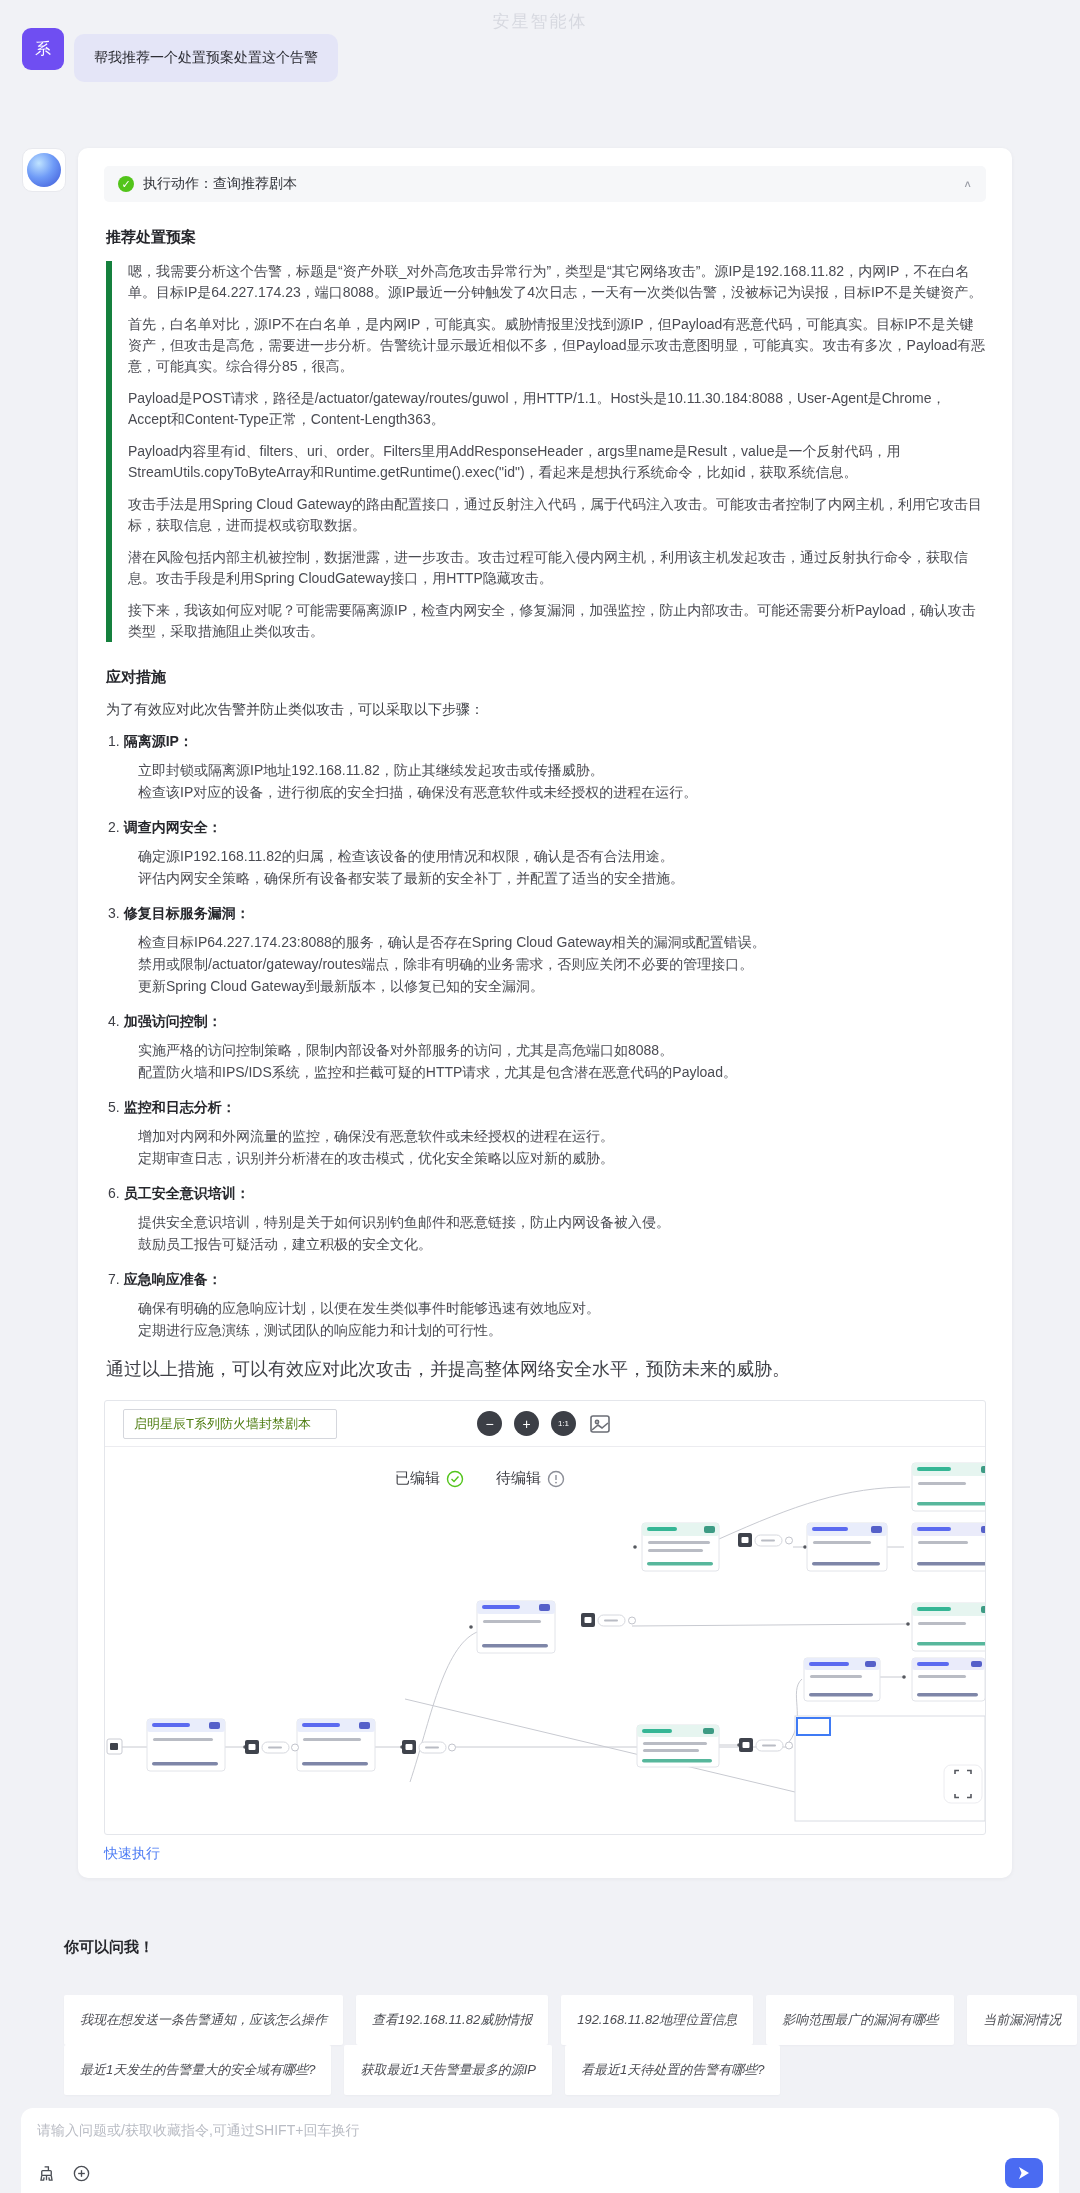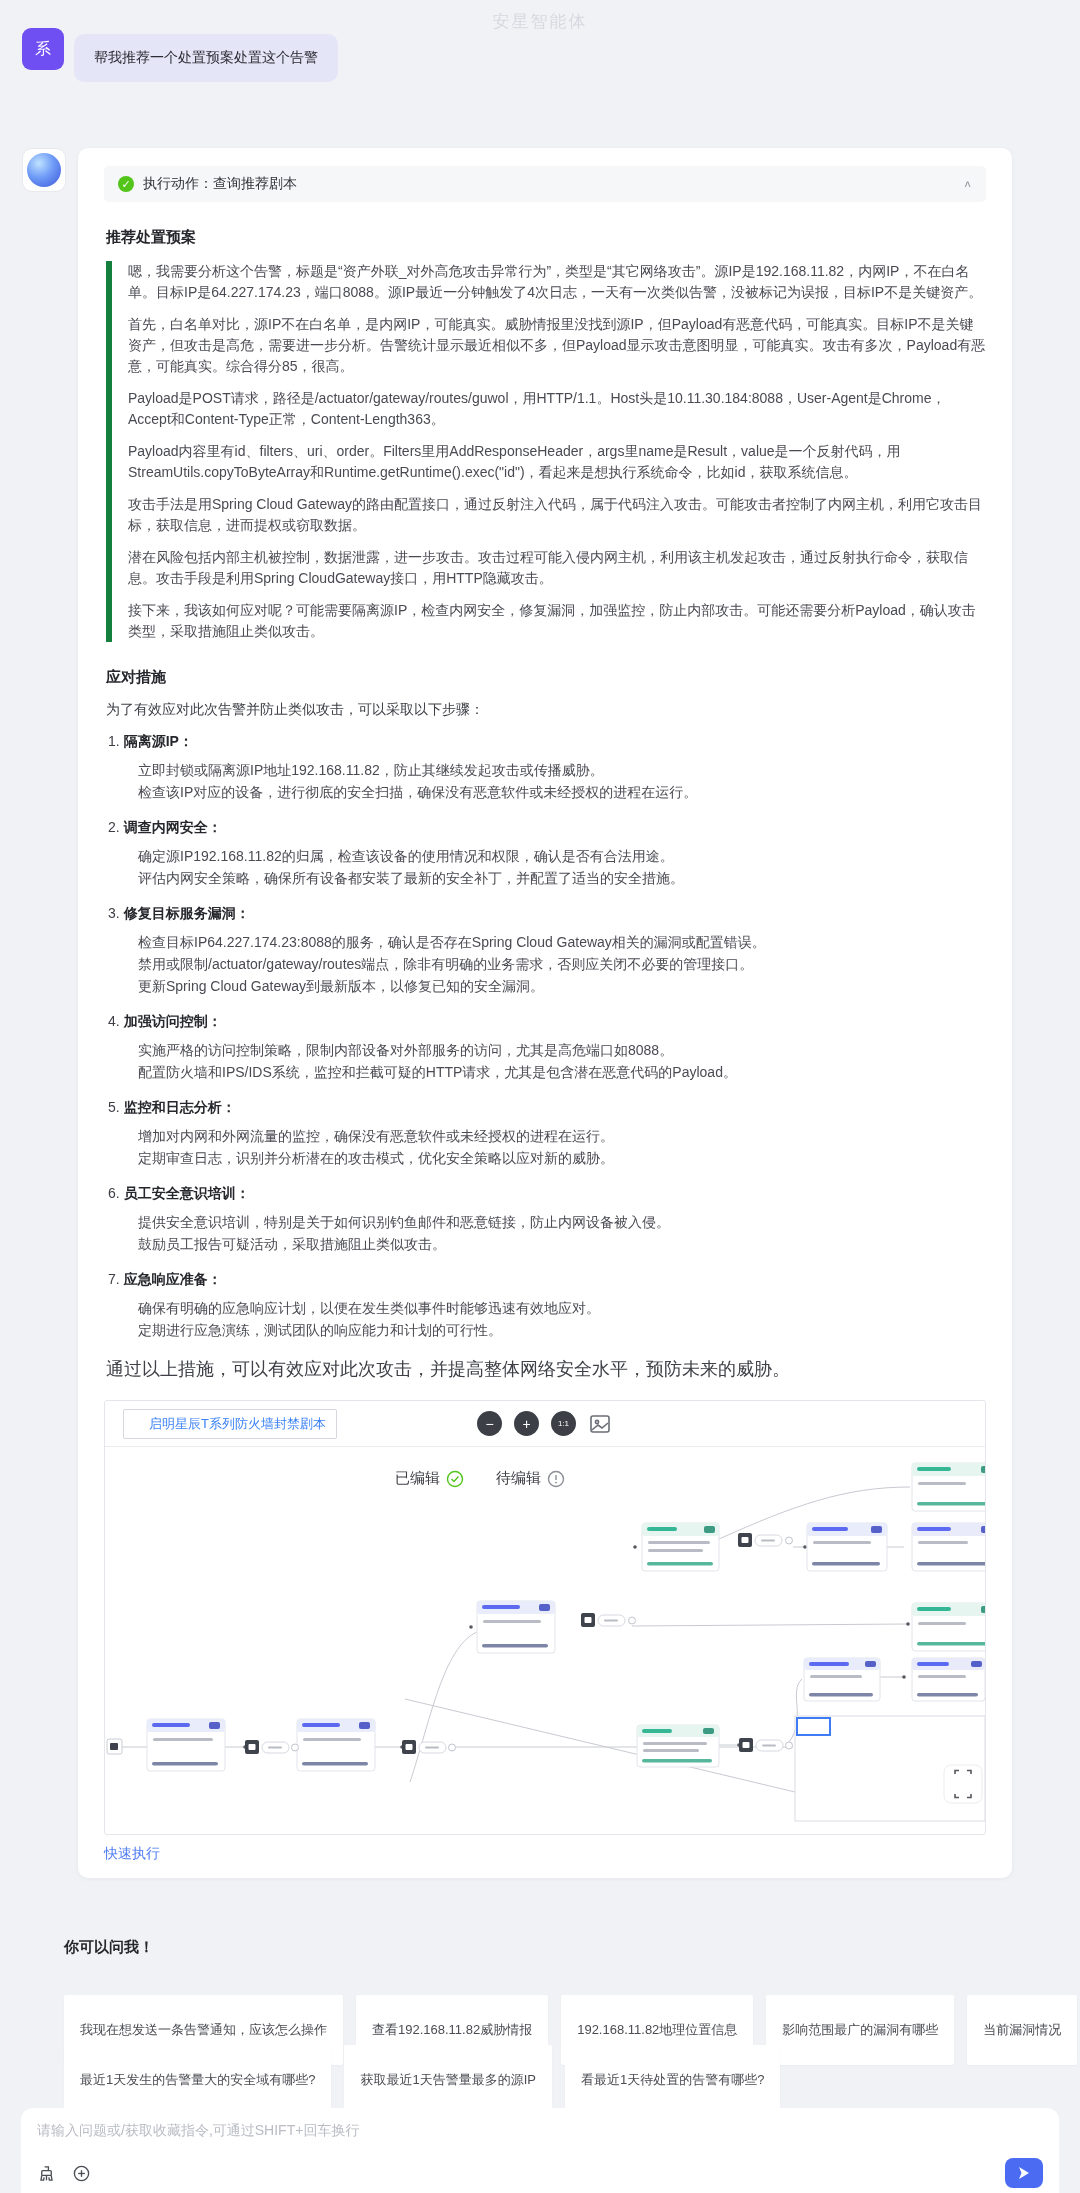--- a/index.html
+++ b/index.html
@@ -67,22 +67,22 @@
   
   .flow-panel {
     position:absolute; left:26px; top:1252px; width:882px; height:435px;
     border:1px solid #e4e6eb; border-radius:3px; background:#fff;
   }
   .flow-toolbar {
     height:46px; border-bottom:1px solid #ececf0; position:relative;
   }
   .flow-name {
     position:absolute; left:18px; top:8px; width:214px; height:30px;
-    border:1px solid #d5d7dd; border-radius:2px; font-size:13px; color:#3b82f6;
-    padding:0 10px; font-family:inherit;text-align:right;
+    border:1px solid #d5d7dd; border-radius:2px; font-size:13px; color:#4d7c0f;
+    padding:0 10px; font-family:inherit;
   }
   .tool-icons { position:absolute; left:372px; top:10px; display:flex; gap:12px; align-items:center; }
   .tbtn {
     width:25px; height:25px; border-radius:50%; background:#3c3f46; color:#fff;
     display:flex; align-items:center; justify-content:center; font-size:14px; cursor:pointer;
   }
   .tbtn.ratio { font-size:8px; letter-spacing:0; }
   .tbtn-img { width:24px; height:24px; cursor:pointer; }
   .flow-canvas { position:relative; width:100%; height:387px; overflow:hidden; }
   .flow-legend {
@@ -92,22 +92,22 @@
   .flow-legend .grp { margin:0 14px; display:inline-flex; align-items:center; gap:6px; }
   .quick-run {
     position:absolute; left:26px; top:1697px; font-size:14px; color:#4c7bf4; cursor:pointer;
   }
   
   .ask-title { position:absolute; left:64px; top:1938px; font-size:15px; color:#26272c; font-weight:bold; }
   .chips { position:absolute; left:64px; width:960px; display:flex; gap:13px; }
   .chips.r1 { top:1995px; }
   .chips.r2 { top:2045px; }
   .chip {
-    background:#fff; border-radius:2px; padding:26px 16px; font-size:13px;
-    color:#4b4c52; white-space:nowrap; cursor:pointer; box-shadow:0 1px 2px rgba(30,34,60,.03);
+    background:#fff; border-radius:2px; padding:16px 16px; font-size:13px;
+    color:#4b4c52; white-space:nowrap; cursor:pointer; box-shadow:0 1px 2px rgba(30,34,60,.03);font-style:italic;
   }
   
   .composer {
     position:absolute; left:21px; top:2108px; width:1038px; height:110px;
     background:#fff; border-radius:12px; padding:14px 16px;
   }
   .composer textarea {
     width:100%; height:34px; border:none; outline:none; resize:none;
     font-size:14px; font-family:inherit; color:#3f4047;
   }
@@ -190,21 +190,21 @@
       <span class="step-num">5.</span><b class="step-title">监控和日志分析：</b>
       <div class="step-lines">
           <div>增加对内网和外网流量的监控，确保没有恶意软件或未经授权的进程在运行。</div>
           <div>定期审查日志，识别并分析潜在的攻击模式，优化安全策略以应对新的威胁。</div>
         </div>
     </li>
     <li>
       <span class="step-num">6.</span><b class="step-title">员工安全意识培训：</b>
       <div class="step-lines">
           <div>提供安全意识培训，特别是关于如何识别钓鱼邮件和恶意链接，防止内网设备被入侵。</div>
-          <div>鼓励员工报告可疑活动，采取措施阻止类似攻击。</div>
+          <div>鼓励员工报告可疑活动，建立积极的安全文化。</div>
         </div>
     </li>
     <li>
       <span class="step-num">7.</span><b class="step-title">应急响应准备：</b>
       <div class="step-lines">
           <div>确保有明确的应急响应计划，以便在发生类似事件时能够迅速有效地应对。</div>
           <div>定期进行应急演练，测试团队的响应能力和计划的可行性。</div>
         </div>
     </li>
   </ol>

